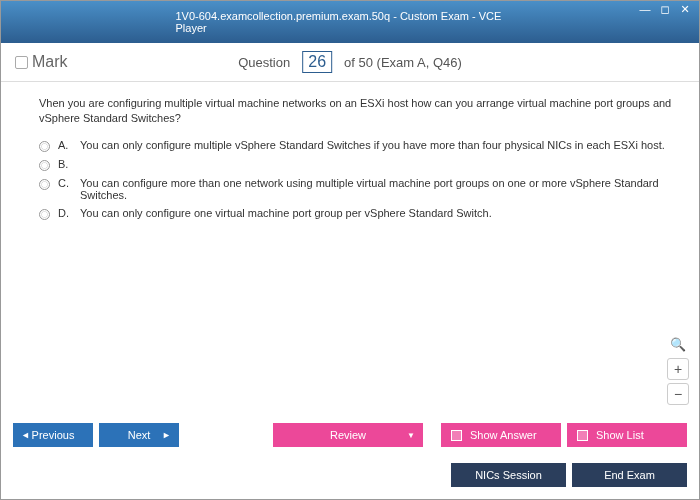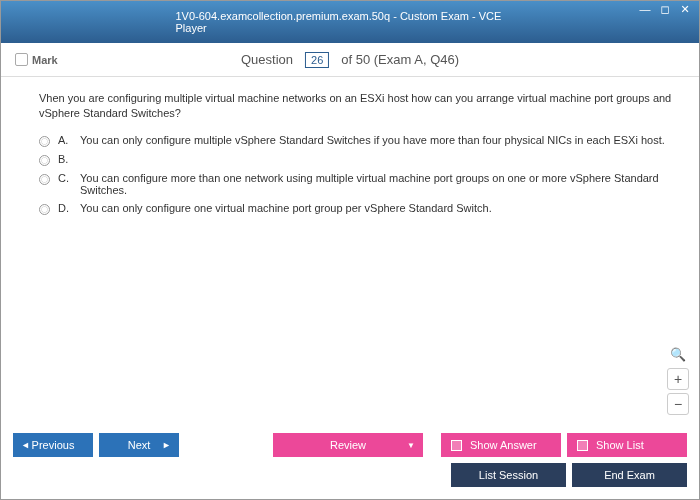--- a/index.html
+++ b/index.html
@@ -6,33 +6,33 @@
     body { width: 700px; height: 500px; background: #fff; border: 1px solid #999; display: flex; flex-direction: column; overflow: hidden; }
     .titlebar { background: linear-gradient(to bottom, #4a8fc7, #2c5d8f); height: 42px; display: flex; align-items: center; position: relative; color: #fff; }
     .logo { font-size: 18px; font-weight: 300; padding-left: 12px; letter-spacing: 0.5px; }
     .logo .n { color: #f5a623; font-weight: 400; }
     .title-text { position: absolute; left: 50%; transform: translateX(-50%); font-size: 11px; font-weight: 400; }
     .win-controls { position: absolute; right: 6px; top: 2px; display: flex; gap: 4px; }
     .win-btn { width: 16px; height: 14px; font-size: 11px; text-align: center; line-height: 12px; color: #fff; cursor: pointer; }
     .question-header { border-bottom: 1px solid #ddd; padding: 10px 14px; display: flex; align-items: center; position: relative; }
     .mark-wrap { display: flex; align-items: center; gap: 4px; }
     .mark-check { width: 13px; height: 13px; border: 1px solid #aaa; border-radius: 2px; }
-    .mark-label { font-size: 11px; color: #666; font-weight: bold; }
+    .mark-label { font-size: 16px; color: #666; }
     .q-center { position: absolute; left: 50%; transform: translateX(-50%); font-size: 13px; color: #555; display: flex; align-items: center; gap: 12px; }
-    .q-num-box { border: 1px solid #2c5d8f; padding: 1px 5px; color: #2c5d8f; font-size: 11px; }
+    .q-num-box { border: 1px solid #2c5d8f; padding: 1px 5px; color: #2c5d8f; font-size: 16px; }
     .content { flex: 1; padding: 14px 14px 0 14px; position: relative; overflow: hidden; margin-left: 24px; }
     .question-text { font-size: 11px; color: #333; margin-bottom: 12px; line-height: 1.4; }
     .options { display: flex; flex-direction: column; gap: 6px; }
     .option { display: flex; align-items: flex-start; gap: 8px; font-size: 11px; color: #333; }
     .radio { width: 11px; height: 11px; border: 1px solid #999; border-radius: 50%; flex-shrink: 0; margin-top: 2px; background: radial-gradient(circle,#fff 35%,#ddd 45%,#fff 60%); }
     .opt-label { width: 14px; flex-shrink: 0; }
     .zoom-ctrl { position: absolute; right: 10px; bottom: 10px; display: flex; flex-direction: column; align-items: center; gap: 3px; }
     .mag { width: 18px; height: 18px; font-size: 13px; color: #aaa; text-align: center; }
     .zoom-btn { width: 22px; height: 22px; border: 1px solid #ccc; text-align: center; line-height: 20px; font-size: 14px; color: #555; border-radius: 3px; cursor: pointer; }
-    .footer { padding: 8px 12px 12px 12px; display: flex; flex-direction: column; gap: 6px; }
+    .footer { padding: 8px 12px 12px 12px; display: flex; flex-direction: column; gap: 16px; }
     .btn-row { display: flex; gap: 6px; align-items: center; }
     .btn { height: 24px; font-size: 11px; display: flex; align-items: center; justify-content: center; color: #fff; cursor: pointer; position: relative; }
     .btn-blue { background: #2c72b8; width: 80px; }
     .btn-prev::before { content: "◄"; position: absolute; left: 8px; font-size: 9px; }
     .btn-next::after { content: "►"; position: absolute; right: 8px; font-size: 9px; }
     .btn-orange { background: #ec4899; }
     .btn-review { width: 150px; }
     .btn-review::after { content: "▼"; position: absolute; right: 8px; font-size: 8px; }
     .btn-show { width: 120px; display: flex; gap: 8px; padding-left: 10px; justify-content: flex-start; }
     .check-inline { width: 11px; height: 11px; border: 1px solid #fff; background: rgba(255,255,255,0.3); }
@@ -111,19 +111,19 @@
       <span>Show Answer</span>
     </div>
     <div class="btn btn-orange btn-show">
       <div class="check-inline"></div>
       <span>Show List</span>
     </div>
   </div>
   <div class="btn-row">
     <div class="spacer"></div>
     <div class="btn btn-dark">
-        <span>List Session</span>
+        <span>NICs Session</span>
       </div>
     <div class="btn btn-dark">
         <span>End Exam</span>
       </div>
   </div>
 </div>
 
 </body></html>

